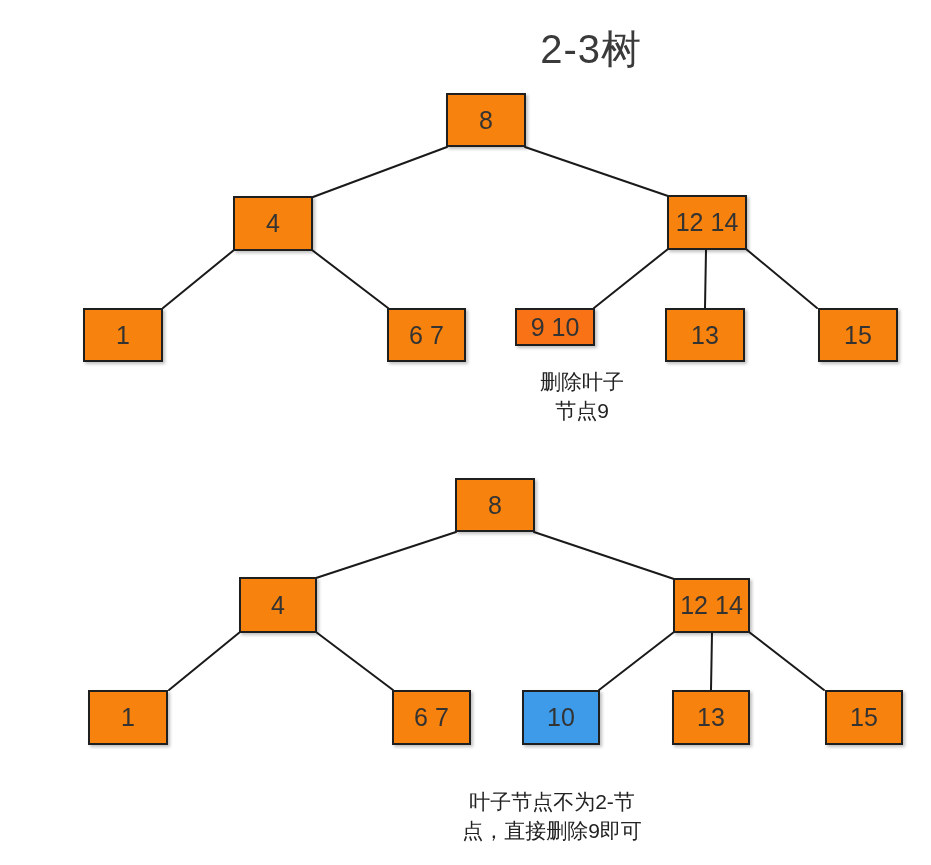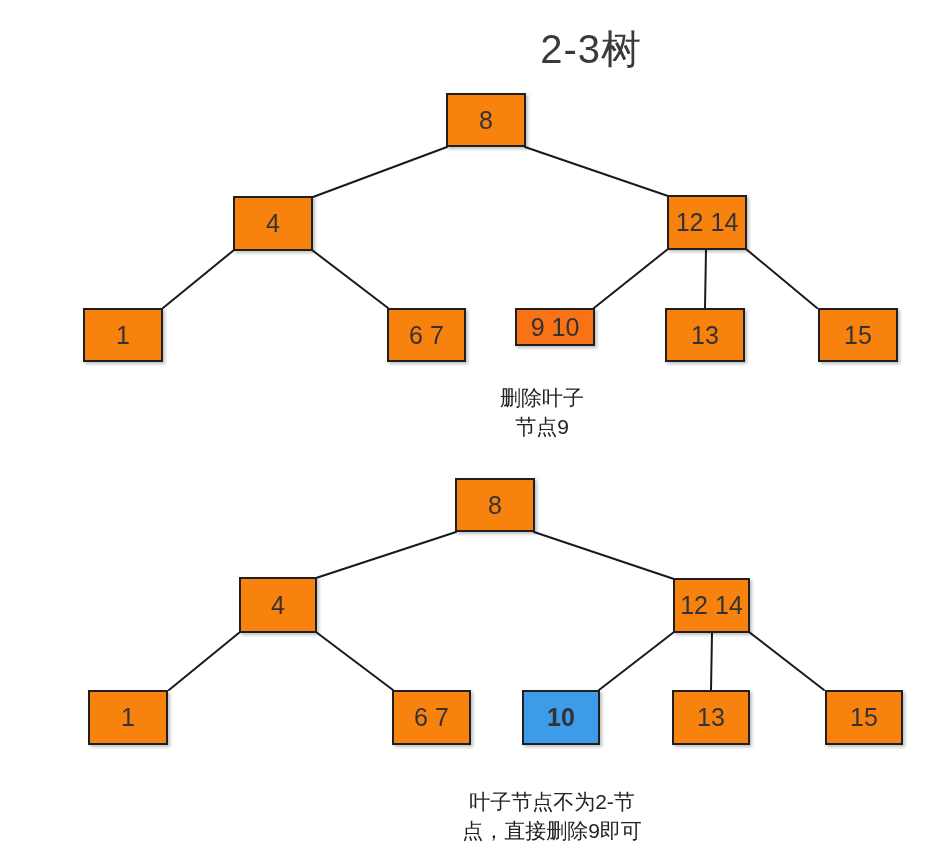--- a/index.html
+++ b/index.html
@@ -86,28 +86,28 @@
 
   <div class="node" style="left: 446px; top: 93px; width: 80px; height: 54px; background-color: rgb(247, 130, 13);">8</div>
   <div class="node" style="left: 233px; top: 196px; width: 80px; height: 55px; background-color: rgb(247, 130, 13);">4</div>
   <div class="node" style="left: 667px; top: 195px; width: 80px; height: 55px; background-color: rgb(247, 130, 13);">12 14</div>
   <div class="node" style="left: 83px; top: 308px; width: 80px; height: 54px; background-color: rgb(247, 130, 13);">1</div>
   <div class="node" style="left: 387px; top: 308px; width: 79px; height: 54px; background-color: rgb(247, 130, 13);">6 7</div>
   <div class="node" style="left: 515px; top: 308px; width: 80px; height: 38px; background-color: #f97316;">9 10</div>
   <div class="node" style="left: 665px; top: 308px; width: 80px; height: 54px; background-color: rgb(247, 130, 13);">13</div>
   <div class="node" style="left: 818px; top: 308px; width: 80px; height: 54px; background-color: rgb(247, 130, 13);">15</div>
 
-  <div class="annotation" style="left:442px; top:368px; width:200px;margin-top:16px;">删除叶子
+  <div class="annotation" style="left:482px; top:368px; width:200px;">删除叶子
 节点9</div>
 
   <div class="node" style="left: 455px; top: 478px; width: 80px; height: 54px; background-color: rgb(247, 130, 13);">8</div>
   <div class="node" style="left: 239px; top: 577px; width: 78px; height: 56px; background-color: rgb(247, 130, 13);">4</div>
   <div class="node" style="left: 673px; top: 578px; width: 77px; height: 55px; background-color: rgb(247, 130, 13);">12 14</div>
   <div class="node" style="left: 88px; top: 690px; width: 80px; height: 55px; background-color: rgb(247, 130, 13);">1</div>
   <div class="node" style="left: 392px; top: 690px; width: 79px; height: 55px; background-color: rgb(247, 130, 13);">6 7</div>
-  <div class="node" style="left: 522px; top: 690px; width: 78px; height: 55px; background-color: rgb(61, 155, 233); font-weight: bold;">10</div>
+  <div class="node" style="left: 522px; top: 690px; width: 78px; height: 55px; background-color: rgb(61, 155, 233);">10</div>
   <div class="node" style="left: 672px; top: 690px; width: 78px; height: 55px; background-color: rgb(247, 130, 13);">13</div>
   <div class="node" style="left: 825px; top: 690px; width: 78px; height: 55px; background-color: rgb(247, 130, 13);">15</div>
 
   <div class="annotation" style="left:372px; top:772px; width:360px;margin-top:16px;">叶子节点不为2-节
 点，直接删除9即可</div>
 
 </div>
 
 </body></html>

